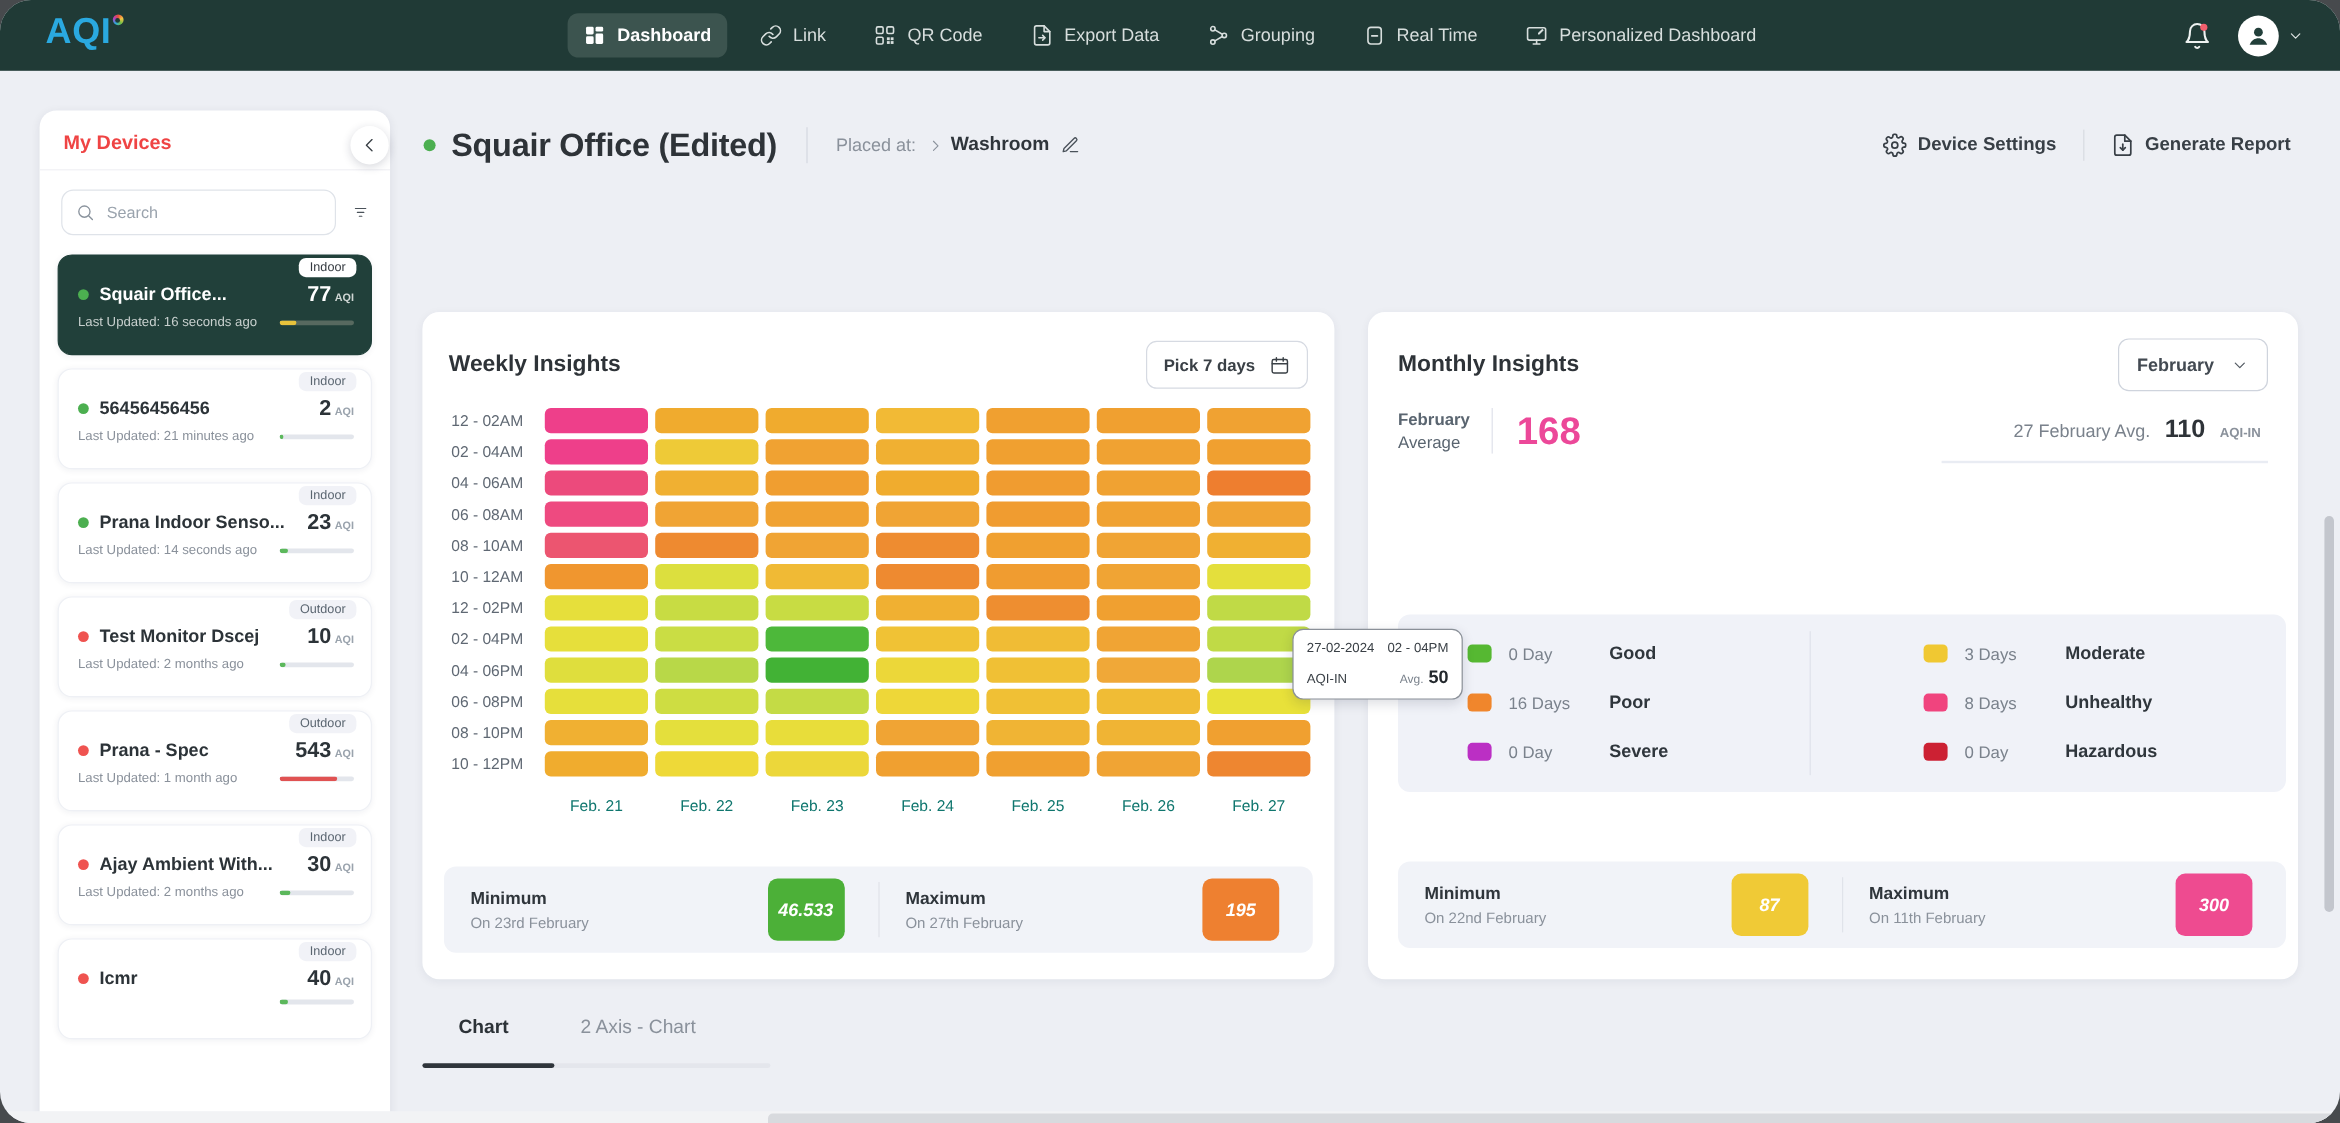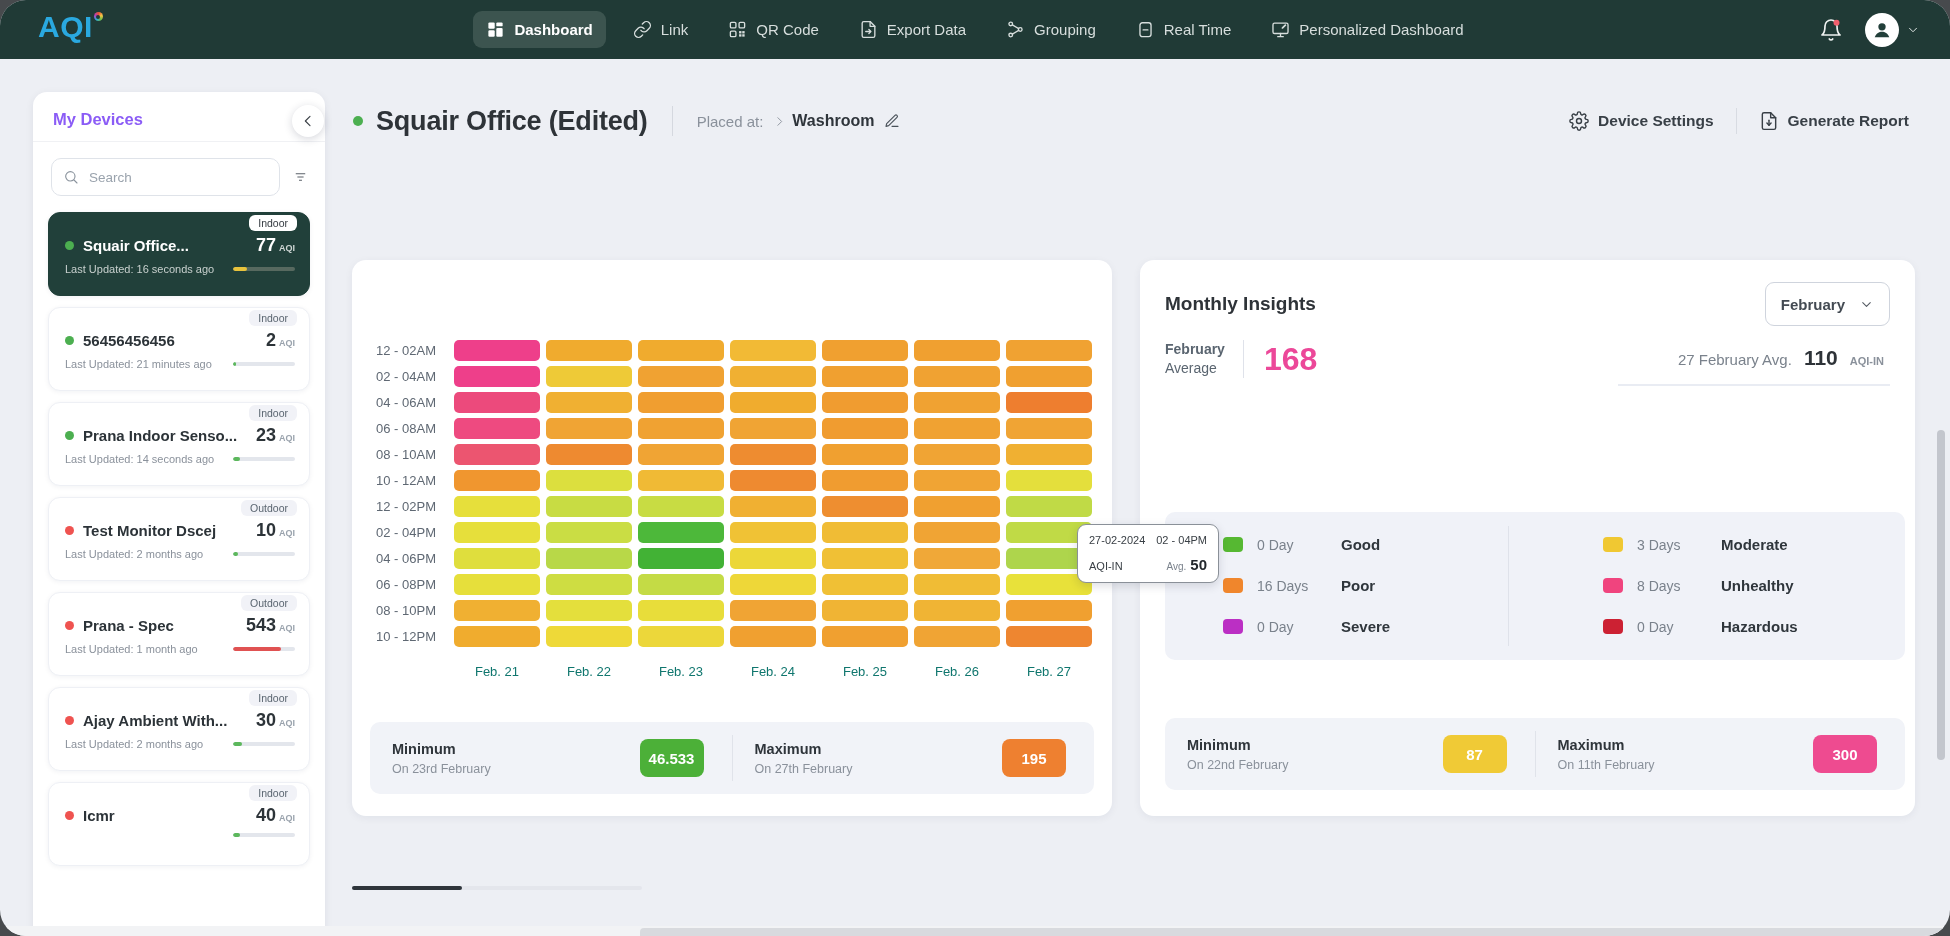--- a/index.html
+++ b/index.html
@@ -18,21 +18,21 @@
   .bell{width:24px;height:24px;color:#eef2f1;position:relative;cursor:pointer;}
   .avatar-wrap{display:flex;align-items:center;gap:7px;cursor:pointer;}
   .avatar{width:34px;height:34px;border-radius:50%;background:#fff;color:#223f3a;display:flex;align-items:center;justify-content:center;}
   .avatar .i{width:22px;height:22px;}
   .nav-right .chev{width:14px;height:14px;color:#dfe5e4;}
   .i svg{width:100%;height:100%;display:block;}
 
   
   .sidebar{position:absolute;left:33px;top:92px;width:292px;height:860px;background:#fff;border-radius:14px;box-shadow:0 2px 8px rgba(25,35,60,.07);overflow:hidden;}
   .sb-title-row{padding:18px 20px 12px;border-bottom:1px solid #f0f1f4;}
-  .sb-title{font-size:16.5px;font-weight:800;color:#8b5cf6;}
+  .sb-title{font-size:16.5px;font-weight:800;color:#ef4444;}
   .collapse-btn{position:absolute;left:292px;top:105px;width:32px;height:32px;border-radius:50%;background:#fff;box-shadow:0 2px 8px rgba(25,35,60,.18);display:flex;align-items:center;justify-content:center;color:#3a4046;cursor:pointer;z-index:5;}
   .collapse-btn .i{width:16px;height:16px;}
   .sb-search-row{display:flex;align-items:center;padding:16px 18px 6px;gap:14px;}
   .sb-search{flex:1;display:flex;align-items:center;gap:8px;height:36px;border:1px solid #dfe3e9;border-radius:10px;padding:0 11px;color:#9aa3ad;}
   .sb-search .i{width:16px;height:16px;color:#8a939d;}
   .sb-search input{border:none;outline:none;flex:1;font-size:13.5px;color:#3a4046;font-family:inherit;background:transparent;}
   .sb-search input::placeholder{color:#9aa3ad;}
   .sb-filter{width:22px;height:22px;color:#4a525a;cursor:pointer;}
   .sb-tabs{display:flex;align-items:center;gap:12px;padding:14px 18px 10px;}
   .sb-tab-all{font-size:14.5px;font-weight:800;color:#2c3338;border-bottom:3px solid #353b41;padding:0 3px 7px;cursor:pointer;}
@@ -95,21 +95,21 @@
   .hm-label{font-size:13px;color:#5f6873;text-align:right;padding-right:12px;line-height:21px;}
   .hm-cell{height:21px;border-radius:5px;}
   .hm-dates{position:absolute;left:20px;top:404px;display:grid;grid-template-columns:76px repeat(7,86px);column-gap:6px;}
   .hm-date{font-size:13px;color:#0f766e;text-align:center;}
   .stat-strip{position:absolute;left:18px;bottom:22px;width:724px;height:72px;background:#f1f3f8;border-radius:10px;display:flex;align-items:center;}
   .monthly-card .stat-strip{left:25px;width:740px;bottom:26px;}
   .stat-half{flex:1;display:flex;align-items:center;justify-content:space-between;padding:0 28px 0 22px;}
   .stat-sep{width:1px;height:46px;background:#e0e3ea;}
   .stat-label{font-size:14.5px;font-weight:700;color:#2f353b;}
   .stat-sub{font-size:12.5px;color:#8a919b;margin-top:5px;}
-  .stat-badge{min-width:46px;height:38px;border-radius:8px;color:#fff;font-size:15px;font-weight:800;display:flex;align-items:center;justify-content:center;padding:0 9px;}
+  .stat-badge{min-width:46px;height:52px;border-radius:8px;color:#fff;font-size:15px;font-weight:800;display:flex;align-items:center;justify-content:center;padding:0 9px;font-style:italic;}
 
   
   .monthly-head{display:flex;align-items:center;justify-content:space-between;padding:22px 25px 0 25px;gap:48px;}
   .month-select{display:flex;align-items:center;gap:14px;border:1.5px solid #cfd4dd;border-radius:9px;height:42px;padding:0 15px;font-size:15px;font-weight:600;color:#434a52;cursor:pointer;}
   .month-select .i{width:15px;height:15px;color:#545b63;}
   .avg-row{position:absolute;left:25px;top:80px;display:flex;align-items:center;}
   .avg-label{font-size:14px;color:#5a6570;line-height:19px;padding-right:18px;border-right:1px solid #dfe2ea;}
   .avg-label .l1{font-weight:700;}
   .avg-value{font-size:32px;font-weight:800;margin-left:20px;}
   .day-avg{position:absolute;right:25px;top:86px;display:flex;align-items:baseline;gap:12px;padding:0 6px 14px 60px;border-bottom:2px solid #e9ecf3;}
@@ -451,20 +451,32 @@
                 <path d="m9.5 14.5 2.5 2.5 2.5-2.5"></path>
               </svg>
             </span>
           <span>Generate Report</span>
         </span>
       </div>
     </div>
 
 
     <div class="card weekly-card">
+      <div class="weekly-head">
+        <span class="card-title">Weekly Insights</span>
+        <span class="pick-btn">
+          <span>Pick 7 days</span>
+          <span class="i">
+              <svg viewBox="0 0 24 24" fill="none" stroke="currentColor" stroke-width="1.7" stroke-linecap="round" stroke-linejoin="round">
+                <rect x="3" y="5" width="18" height="16" rx="2"></rect>
+                <path d="M3 10h18M8 3v4M16 3v4"></path>
+              </svg>
+            </span>
+        </span>
+      </div>
       <div class="heatmap" id="heatmap">
           <div class="hm-label">12 - 02AM</div>
           <div class="hm-cell" style="background: rgb(238, 63, 138);"></div>
           <div class="hm-cell" style="background: rgb(240, 171, 46);"></div>
           <div class="hm-cell" style="background: rgb(240, 171, 46);"></div>
           <div class="hm-cell" style="background: rgb(242, 186, 53);"></div>
           <div class="hm-cell" style="background: rgb(240, 160, 48);"></div>
           <div class="hm-cell" style="background: rgb(240, 160, 48);"></div>
           <div class="hm-cell" style="background: rgb(240, 162, 50);"></div>
           <div class="hm-label">02 - 04AM</div>
@@ -661,20 +673,24 @@
         <div class="stat-half">
           <div>
             <div class="stat-label">Maximum</div>
             <div class="stat-sub">On 11th February</div>
           </div>
           <span class="stat-badge" style="background: rgb(238, 75, 144);">300</span>
         </div>
       </div>
     </div>
 
+    <div class="tabs-row">
+      <span class="tab active">Chart</span>
+      <span class="tab inactive">2 Axis - Chart</span>
+    </div>
     <div class="tabs-underline">
       <div class="tabs-underline-active"></div>
     </div>
   </div>
 
   <div class="hm-tooltip">
     <div class="tt-row">
       <span>27-02-2024</span>
       <span>02 - 04PM</span>
     </div>

